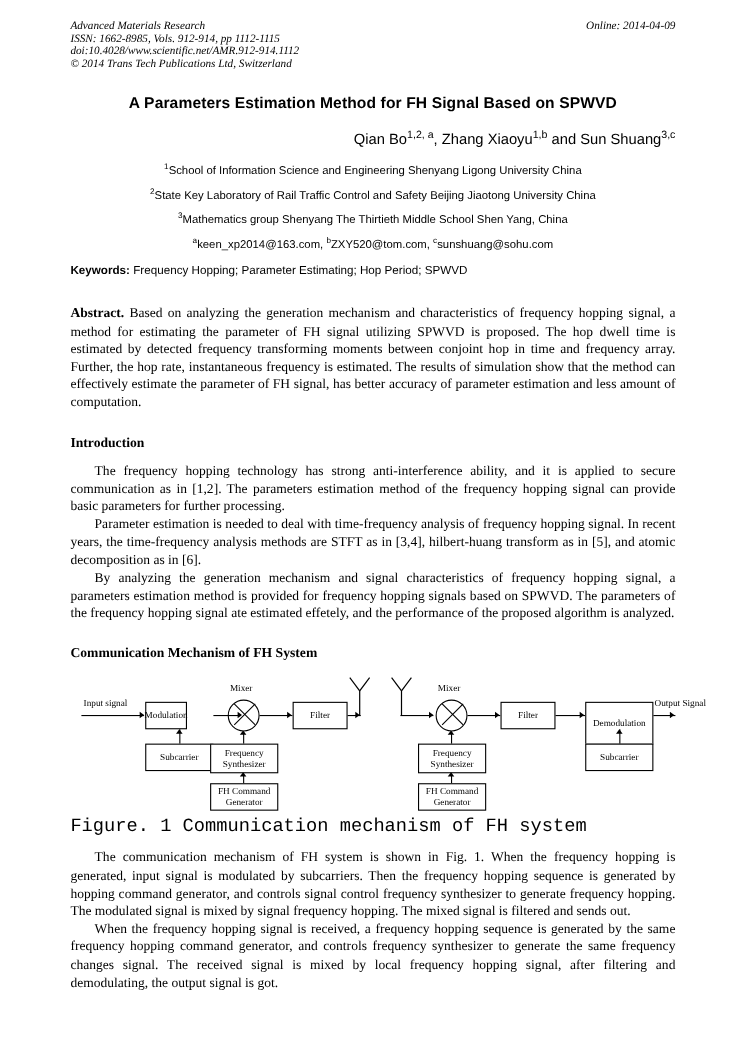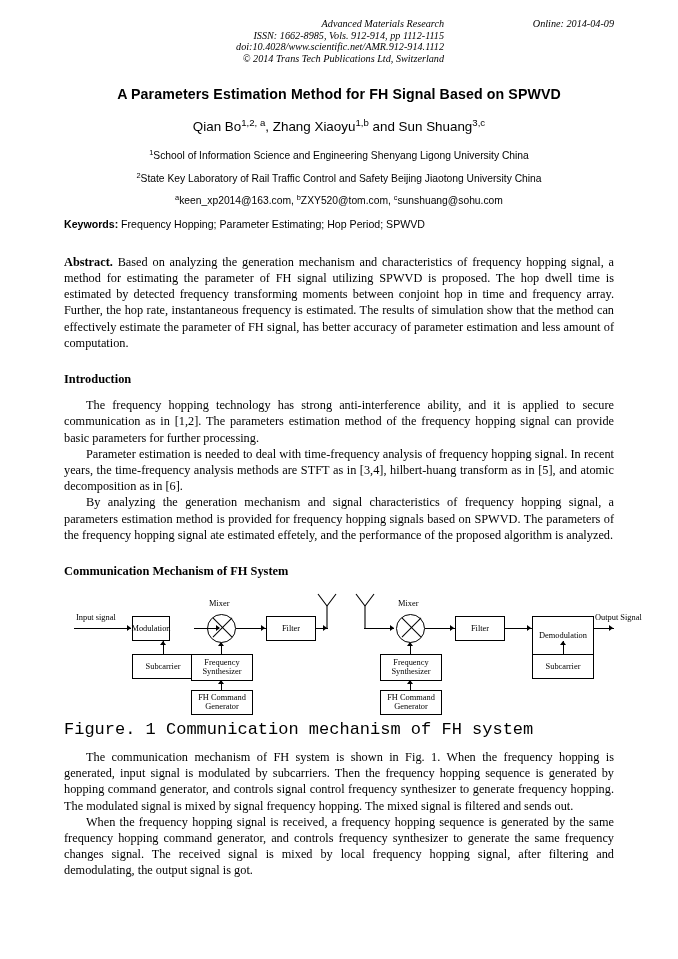--- a/index.html
+++ b/index.html
@@ -25,21 +25,20 @@
     width: 550px;
   }
 
   
   .jhead {
     position: relative;
     font-style: italic;
     font-family: "Liberation Serif", serif;
     font-size: 10.2px;
     line-height: 11.6px;
-    text-align: right;
   }
   .jhead-left { width: 380px; }
   .jhead-online {
     position: absolute;
     right: 0;
     top: 0;
     font-style: italic;
     font-size: 10.2px;
     white-space: nowrap;
   }
@@ -47,21 +46,21 @@
   
   .title {
     text-align: center;
     font-family: "Liberation Sans", sans-serif;
     font-weight: bold;
     font-size: 14.2px;
     margin-top: 22px;
     letter-spacing: 0.1px;
   }
   .authors {
-    text-align: center;
+    text-align: right;
     font-family: "Liberation Sans", sans-serif;
     font-size: 13.4px;
     margin-top: 17px;
   }
   .affil {
     text-align: center;
     font-family: "Liberation Sans", sans-serif;
     font-size: 10.3px;
     margin-top: 9.5px;
     line-height: 13px;
@@ -195,20 +194,21 @@
       </div>
       <div class="jhead-online">Online: 2014-04-09</div>
     </div>
 
     <div class="title">A Parameters Estimation Method for FH Signal Based on SPWVD</div>
 
     <div class="authors"><span>Qian Bo</span><sup>1,2, a</sup><span>, </span><span>Zhang Xiaoyu</span><sup>1,b</sup><span> and </span><span>Sun Shuang</span><sup>3,c</sup></div>
 
     <div class="affil first"><sup>1</sup><span>School of Information Science and Engineering Shenyang Ligong University China</span></div>
     <div class="affil"><sup>2</sup><span>State Key Laboratory of Rail Traffic Control and Safety Beijing Jiaotong University China</span></div>
+    <div class="affil"><sup>3</sup><span>Mathematics group Shenyang The Thirtieth Middle School Shen Yang, China</span></div>
 
     <div class="emails"><sup>a</sup><span>keen_xp2014@163.com, </span><sup>b</sup><span>ZXY520@tom.com, </span><sup>c</sup><span>sunshuang@sohu.com</span></div>
 
     <div class="keywords"><b>Keywords:</b><span> Frequency Hopping; Parameter Estimating; Hop Period; SPWVD</span></div>
 
     <div class="abstract"><b>Abstract.</b><span> Based on analyzing the generation mechanism and characteristics of frequency hopping signal, a method for estimating the parameter of FH signal utilizing SPWVD is proposed. The hop dwell time is estimated by detected frequency transforming moments between conjoint hop in time and frequency array. Further, the hop rate, instantaneous frequency is estimated. The results of simulation show that the method can effectively estimate the parameter of FH signal, has better accuracy of parameter estimation and less amount of computation.</span></div>
 
     <div class="sect-head">Introduction</div>
     <p class="para firstpara">The frequency hopping technology has strong anti-interference ability, and it is applied to secure communication as in [1,2]. The parameters estimation method of the frequency hopping signal can provide basic parameters for further processing.</p>
     <p class="para">Parameter estimation is needed to deal with time-frequency analysis of frequency hopping signal. In recent years, the time-frequency analysis methods are STFT as in [3,4], hilbert-huang transform as in [5],  and atomic decomposition as in [6].</p>

